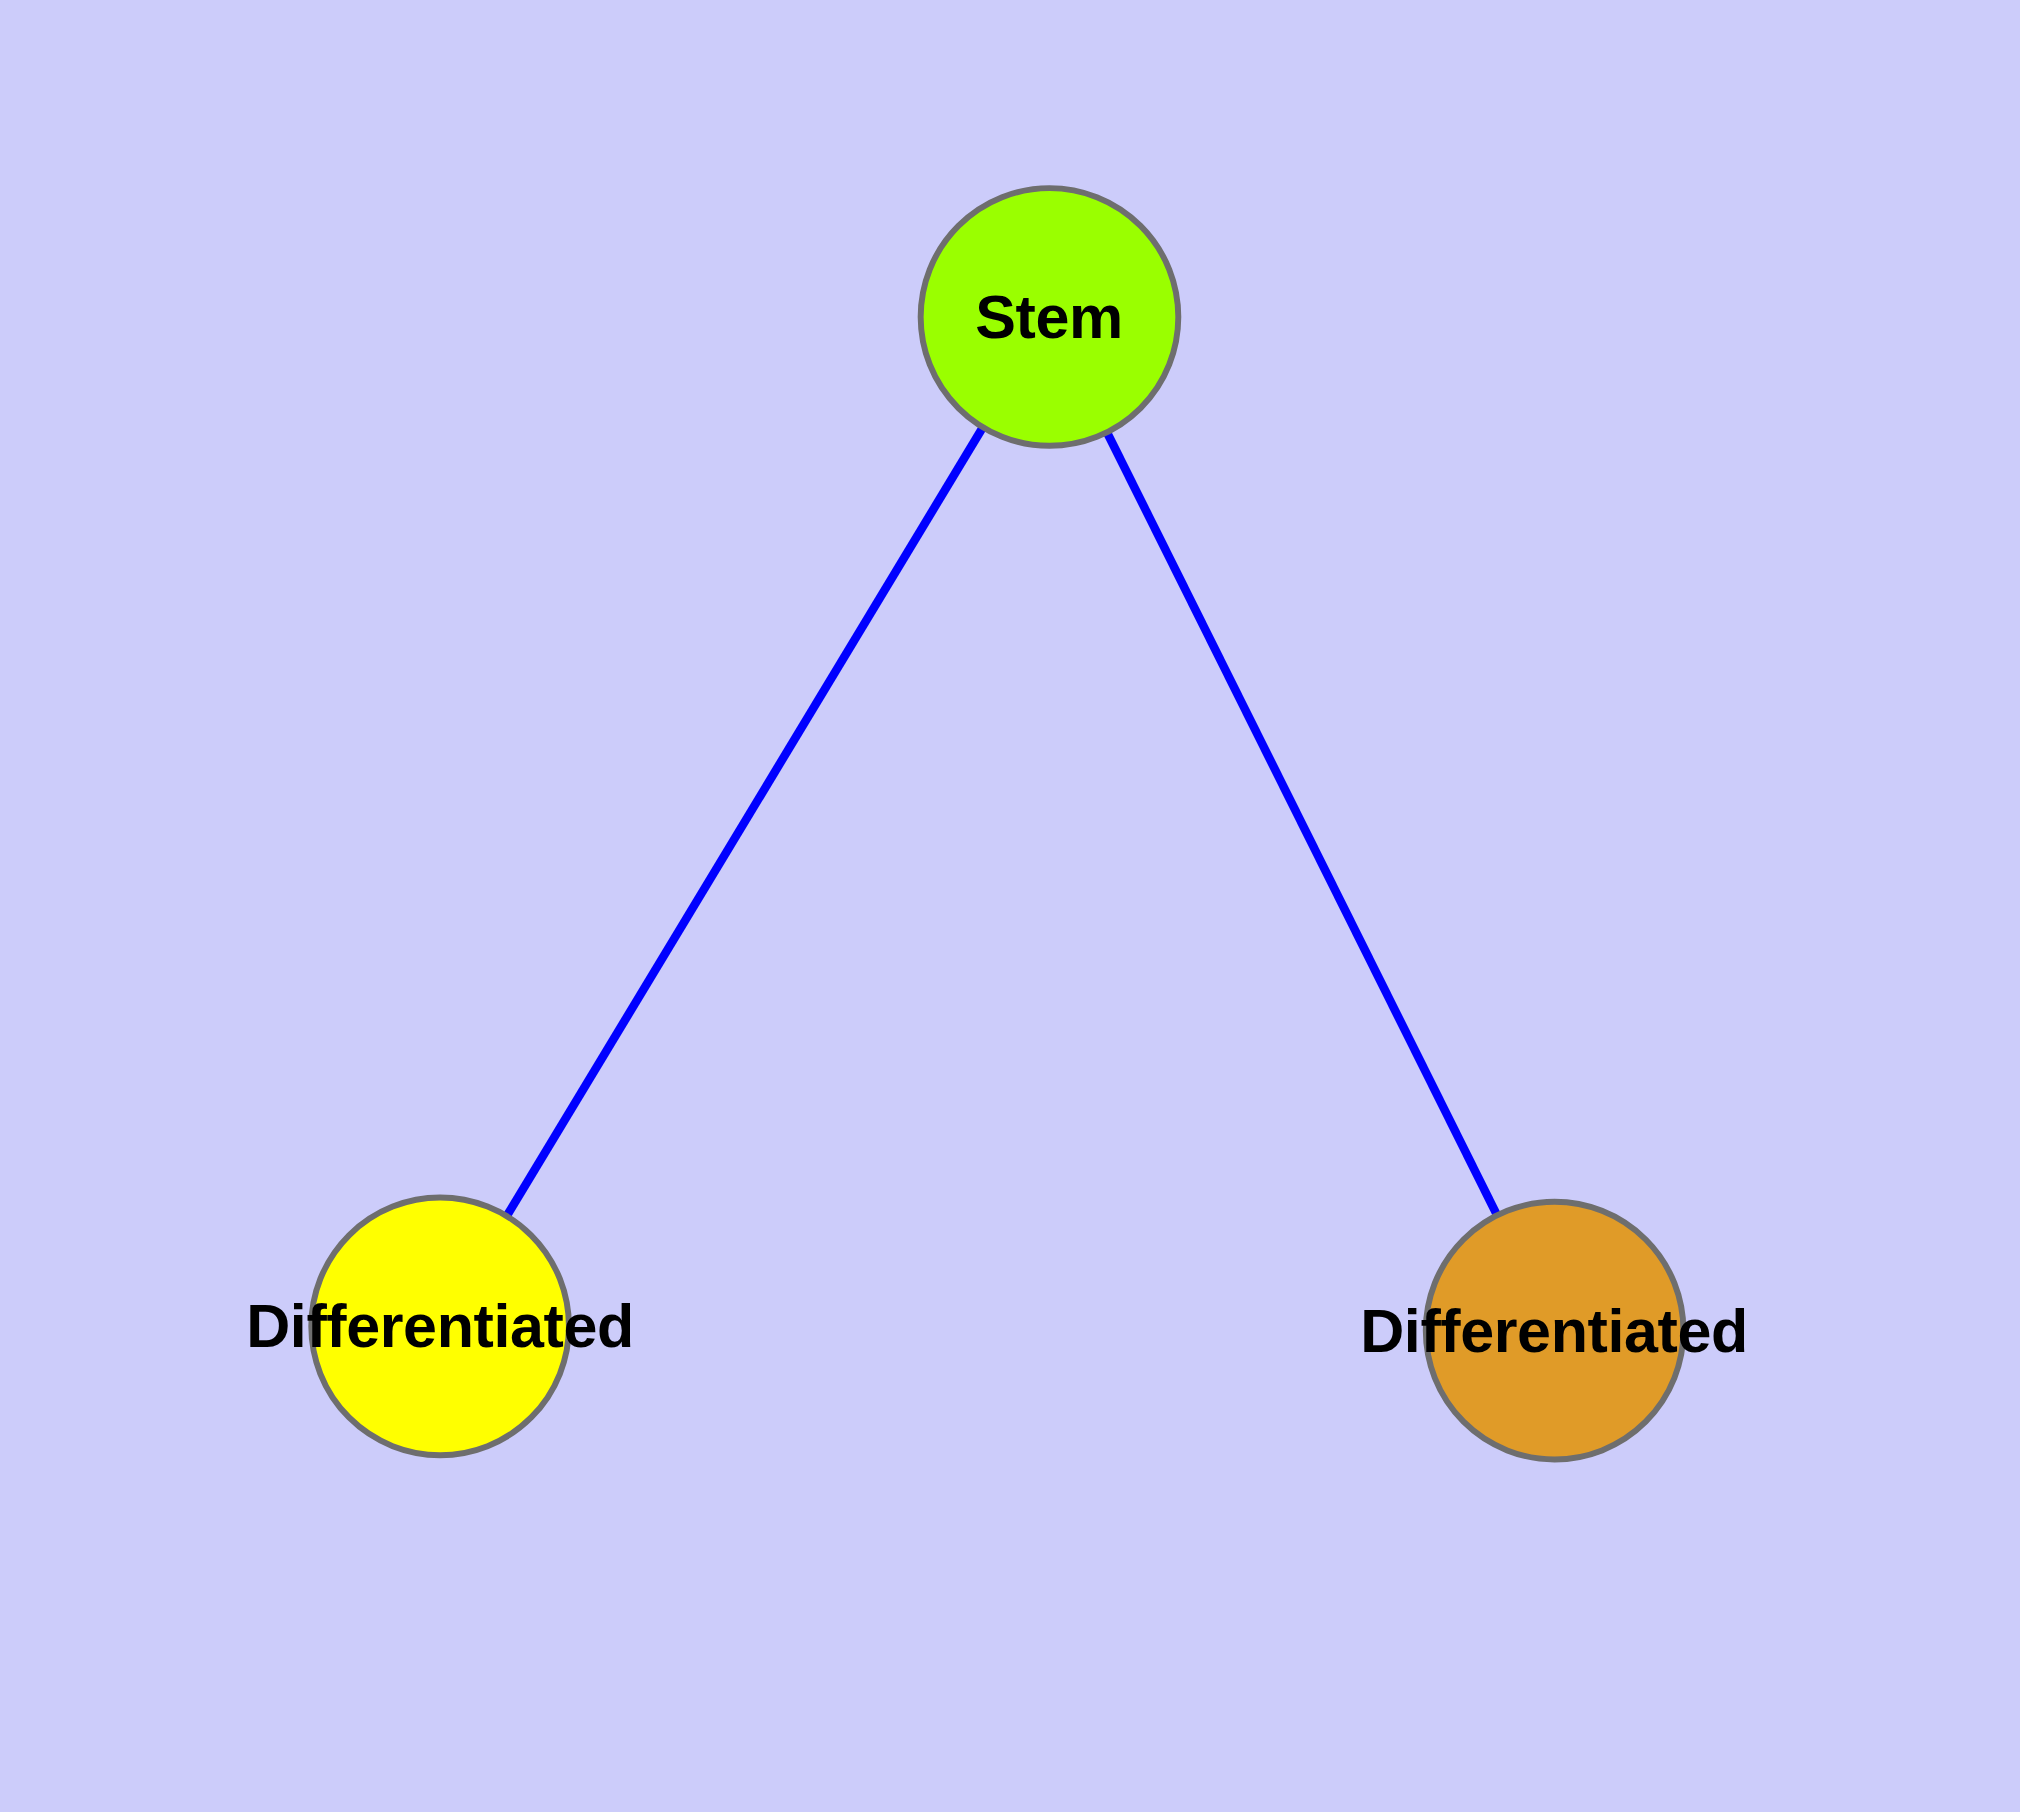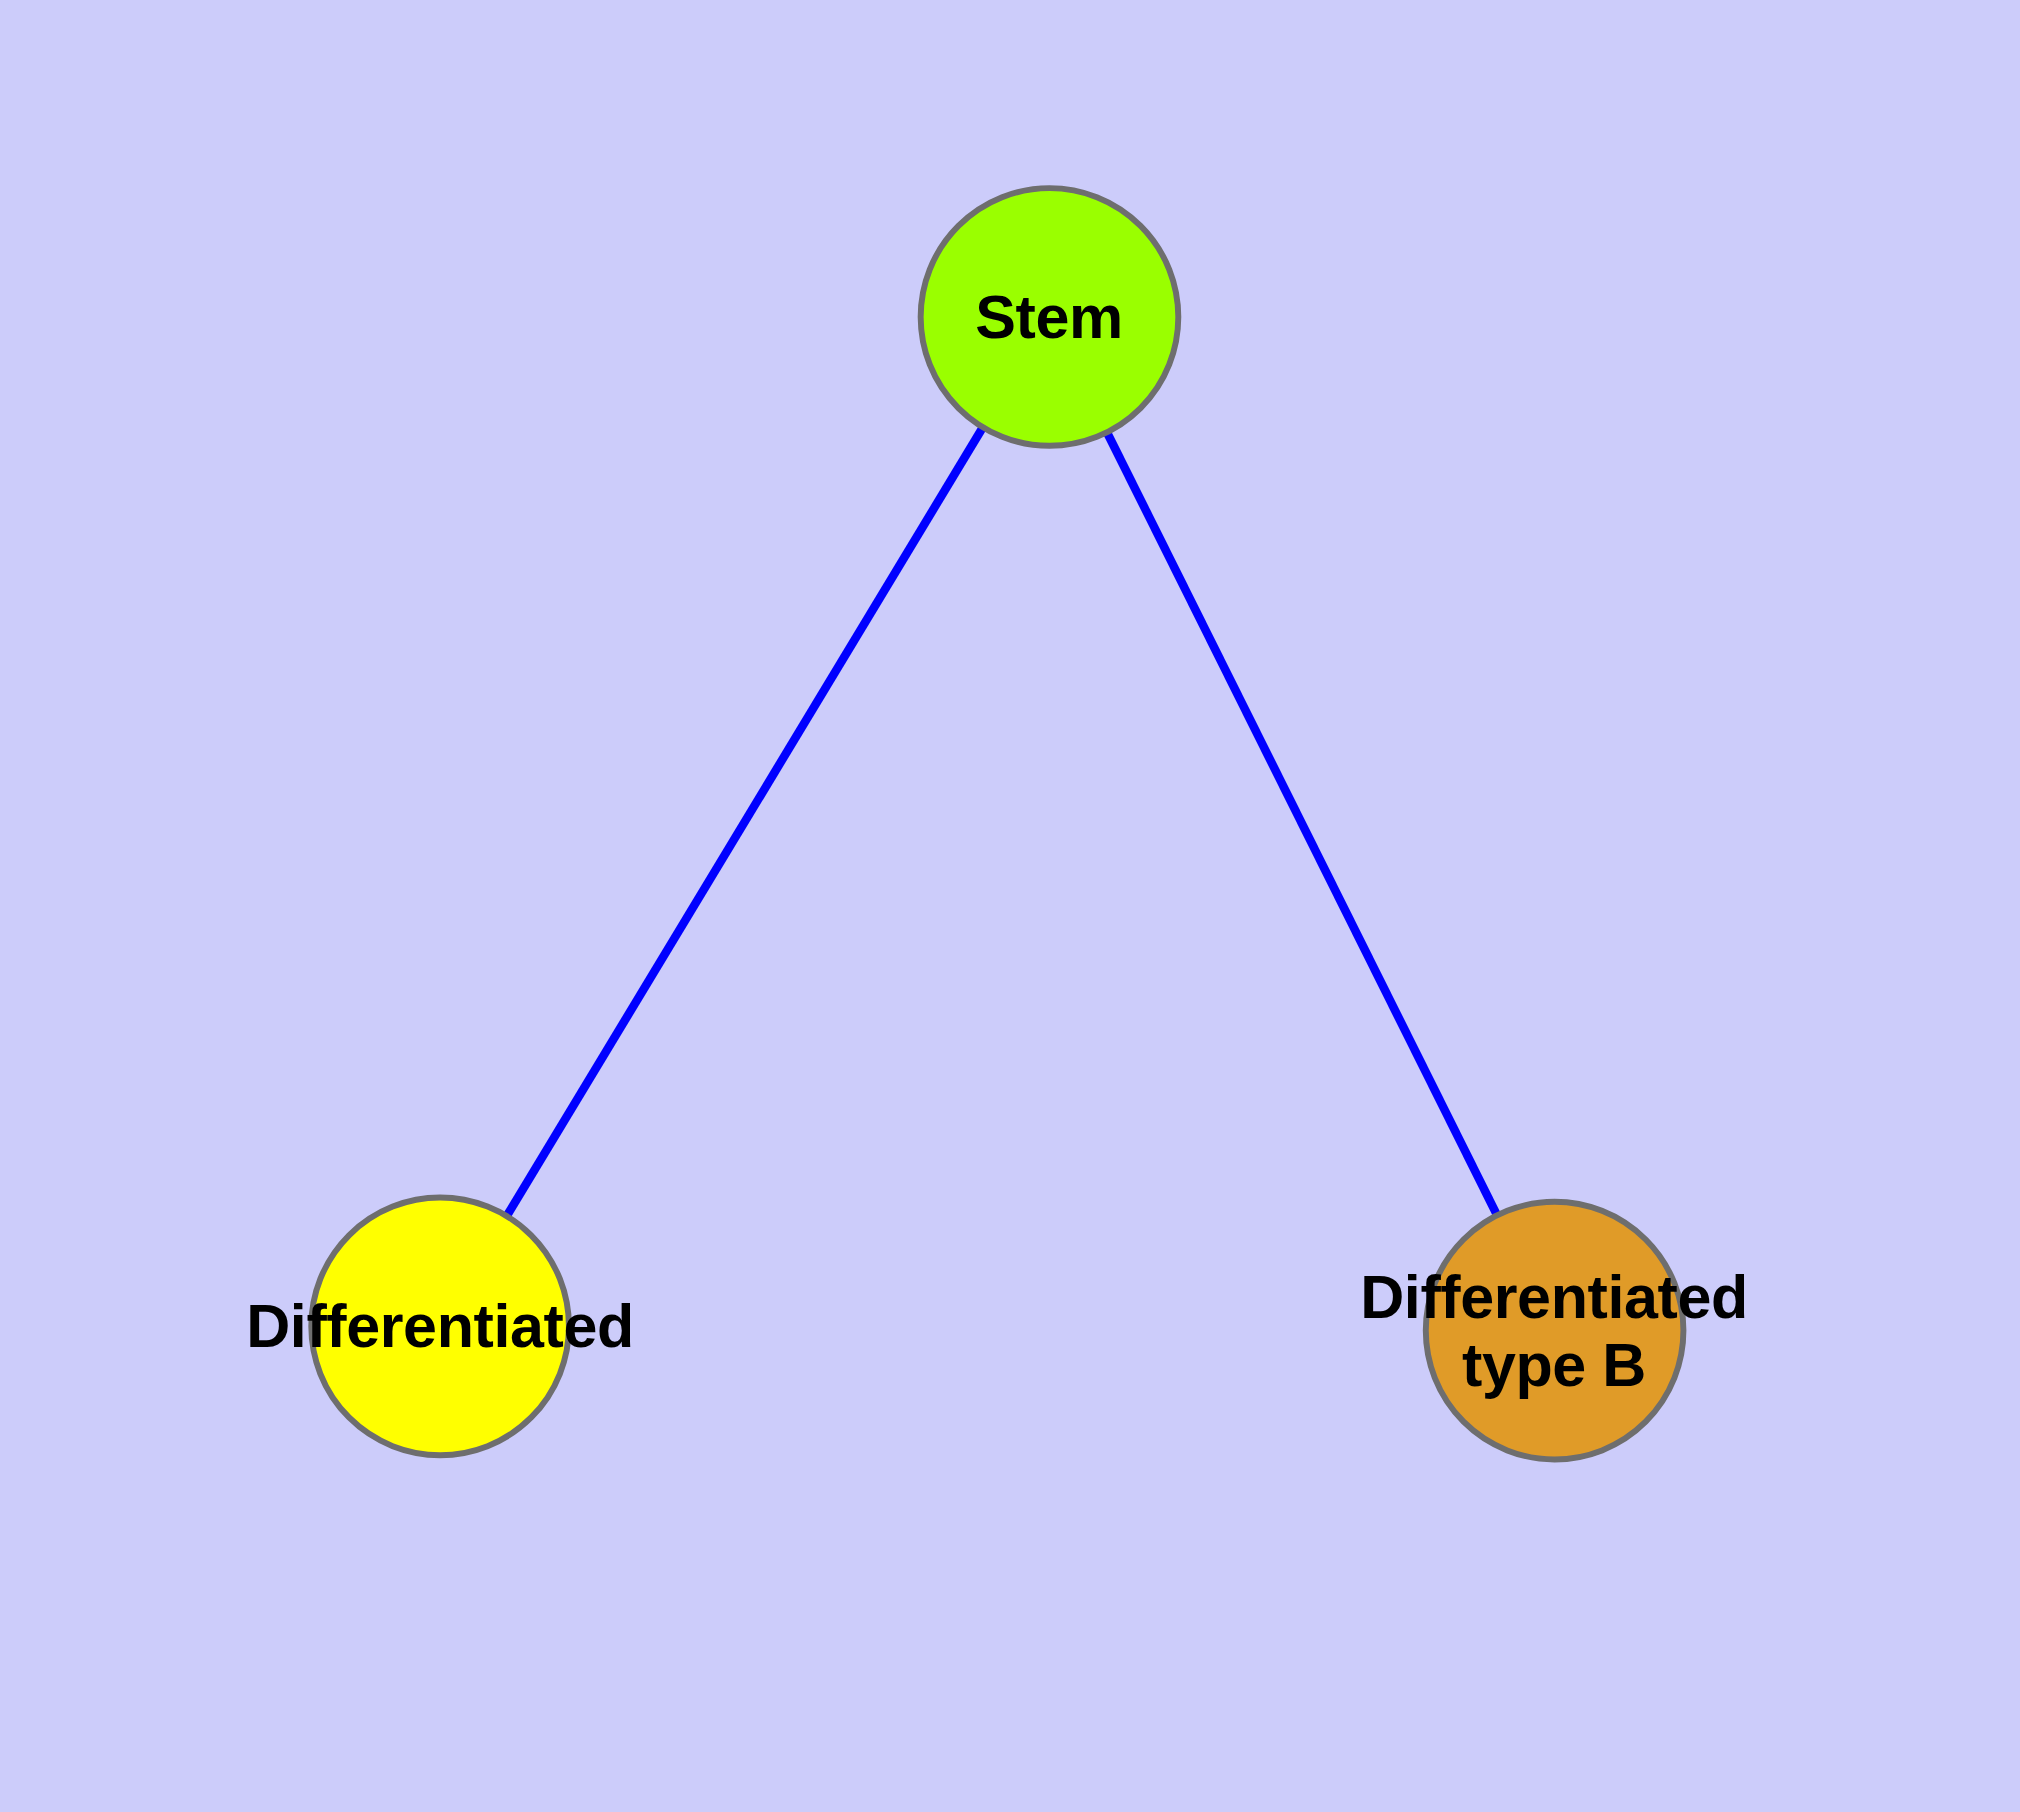--- a/index.html
+++ b/index.html
@@ -57,17 +57,17 @@
     <g id="nodes-layer">
         <circle cx="1238" cy="374" r="152" fill="#9aff00" stroke="#6e6e6e" stroke-width="7"></circle>
         <circle cx="519" cy="1565" r="152" fill="#ffff00" stroke="#6e6e6e" stroke-width="7"></circle>
         <circle cx="1834" cy="1570" r="152" fill="#e09b28" stroke="#6e6e6e" stroke-width="7"></circle>
       </g>
   </svg>
 
   <div id="labels-layer">
       <div class="node-label" style="left: 1049px; top: 317px; font-size: 61px; color: rgb(0, 0, 0);"><div>Stem</div></div>
       <div class="node-label" style="left: 440px; top: 1326px; font-size: 61px; color: rgb(0, 0, 0);"><div>Differentiated</div></div>
-      <div class="node-label" style="left: 1554px; top: 1331px; font-size: 61px; color: rgb(0, 0, 0);"><div>Differentiated</div><div>type B</div></div>
+      <div class="node-label" style="left: 1554px; top: 1331px; font-size: 61px; color: rgb(0, 0, 0);"><div>Differentiated</div></div>
     </div>
 
 </div>
 
 
 </body></html>

